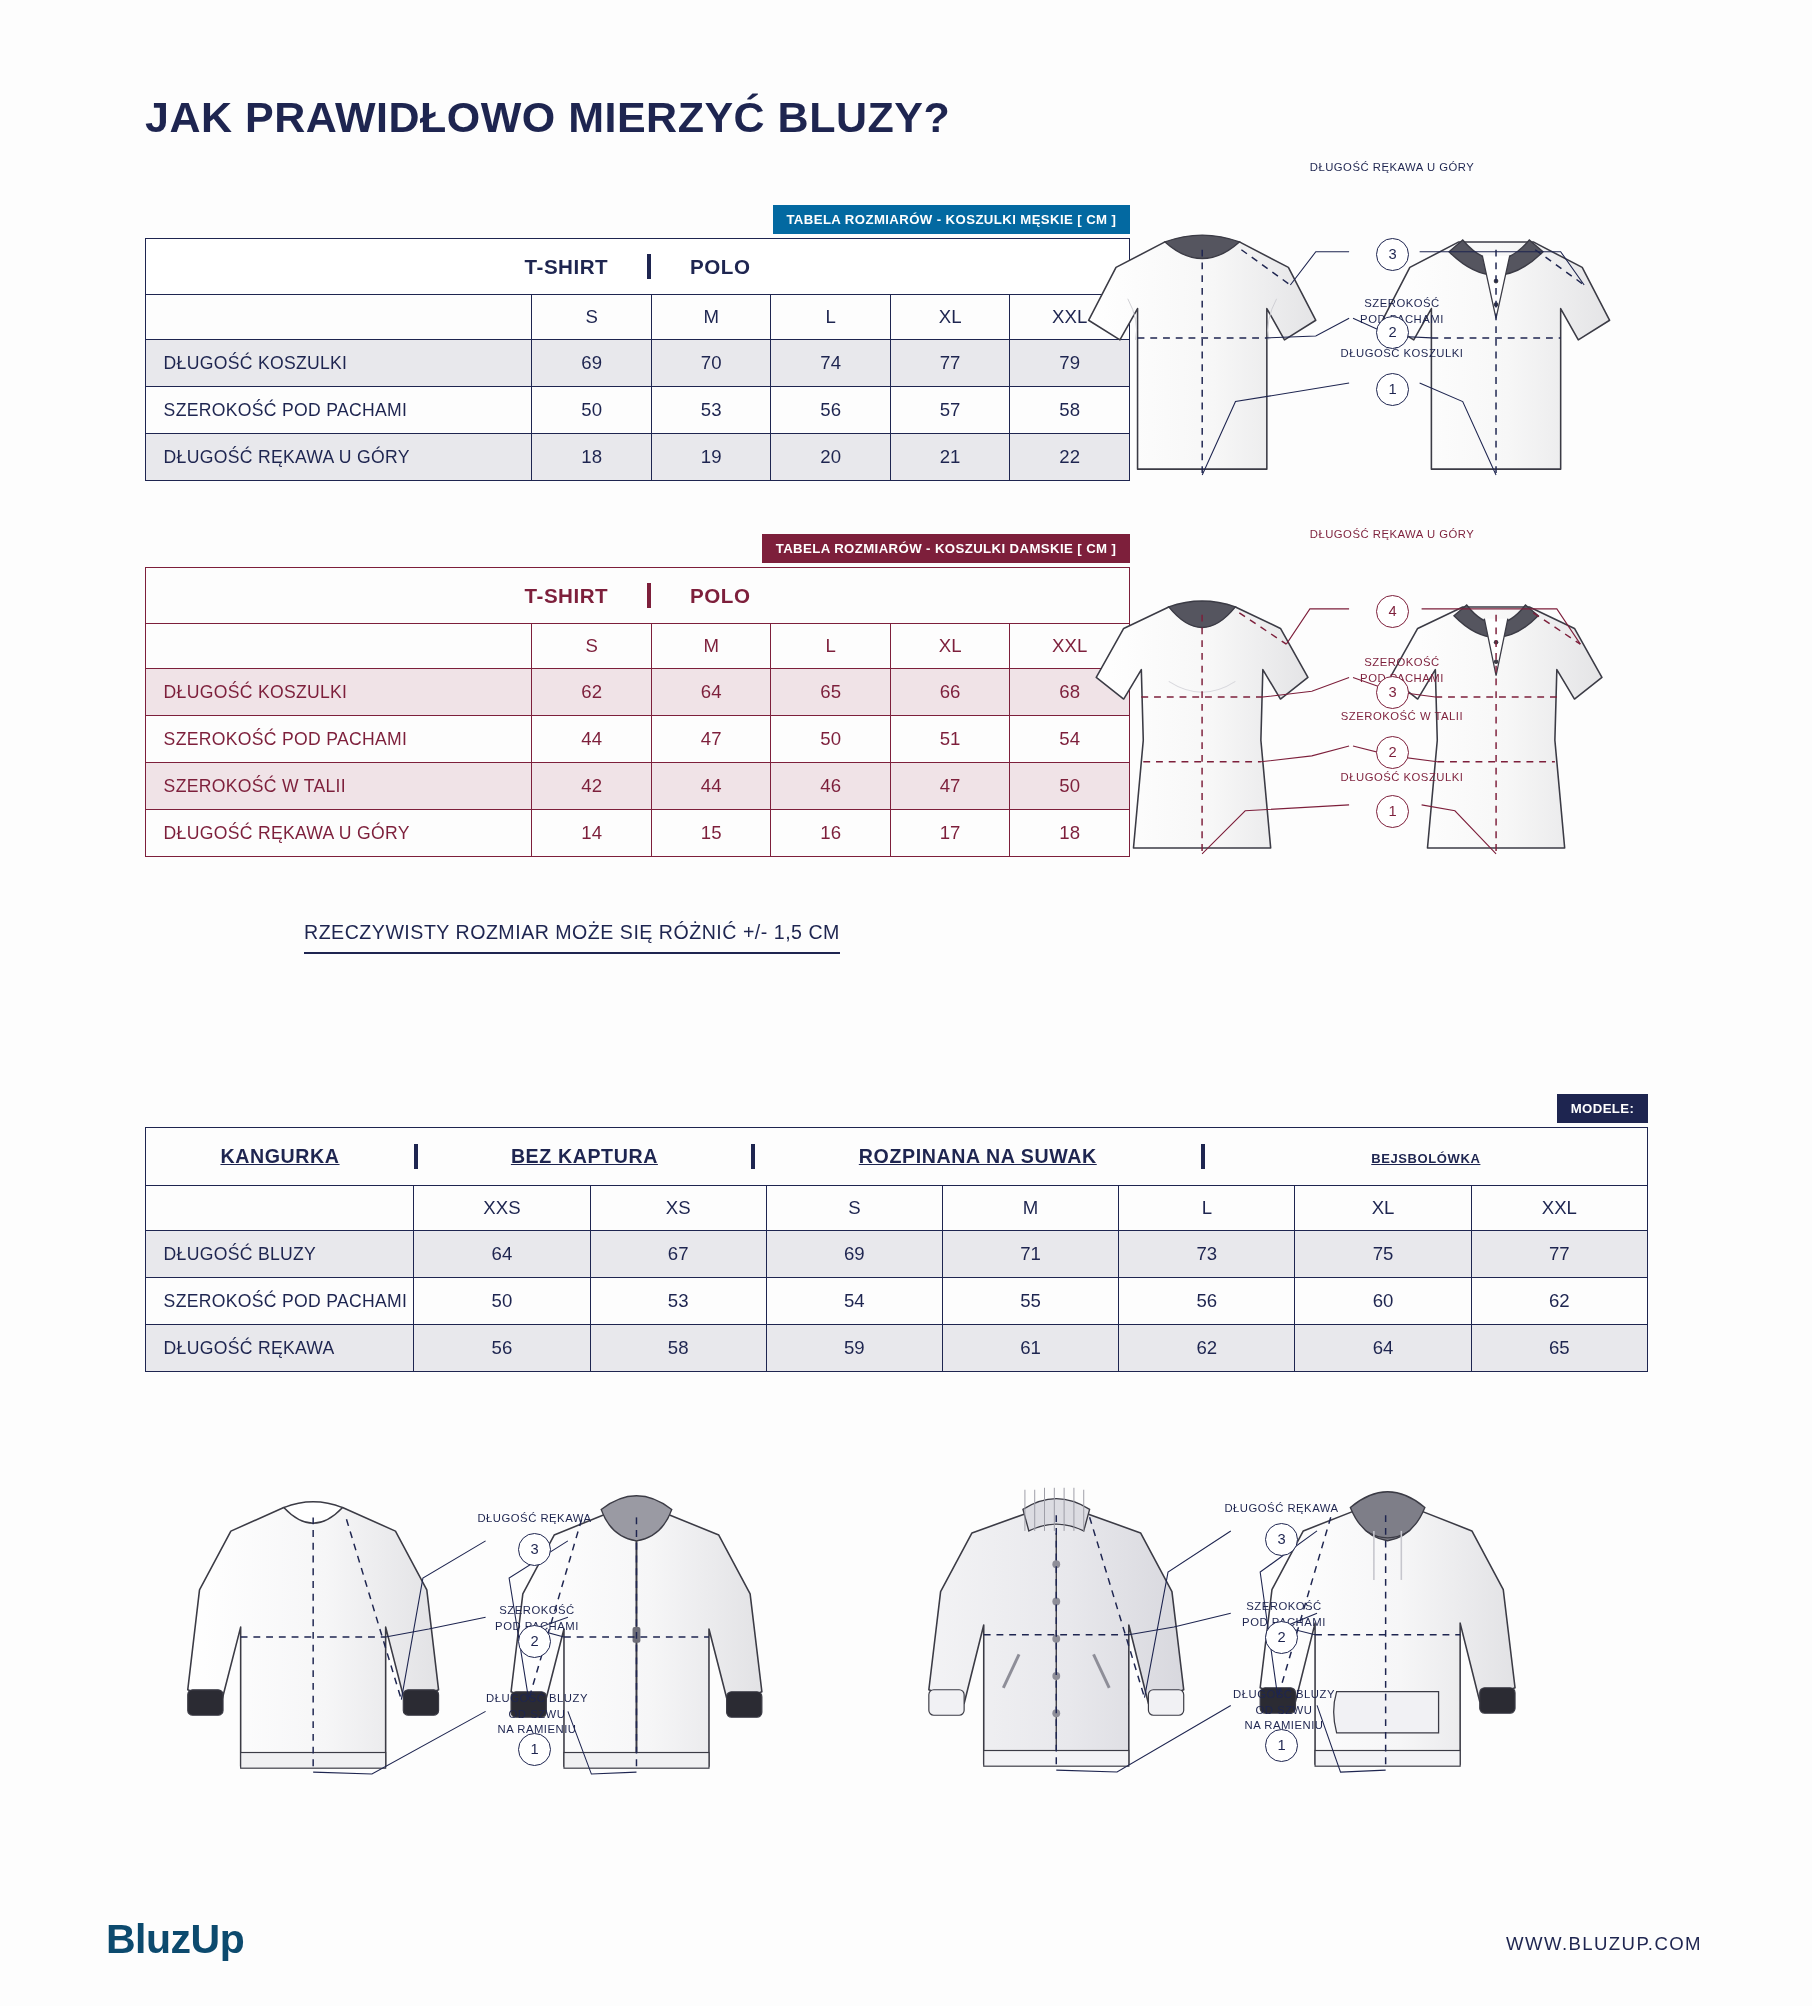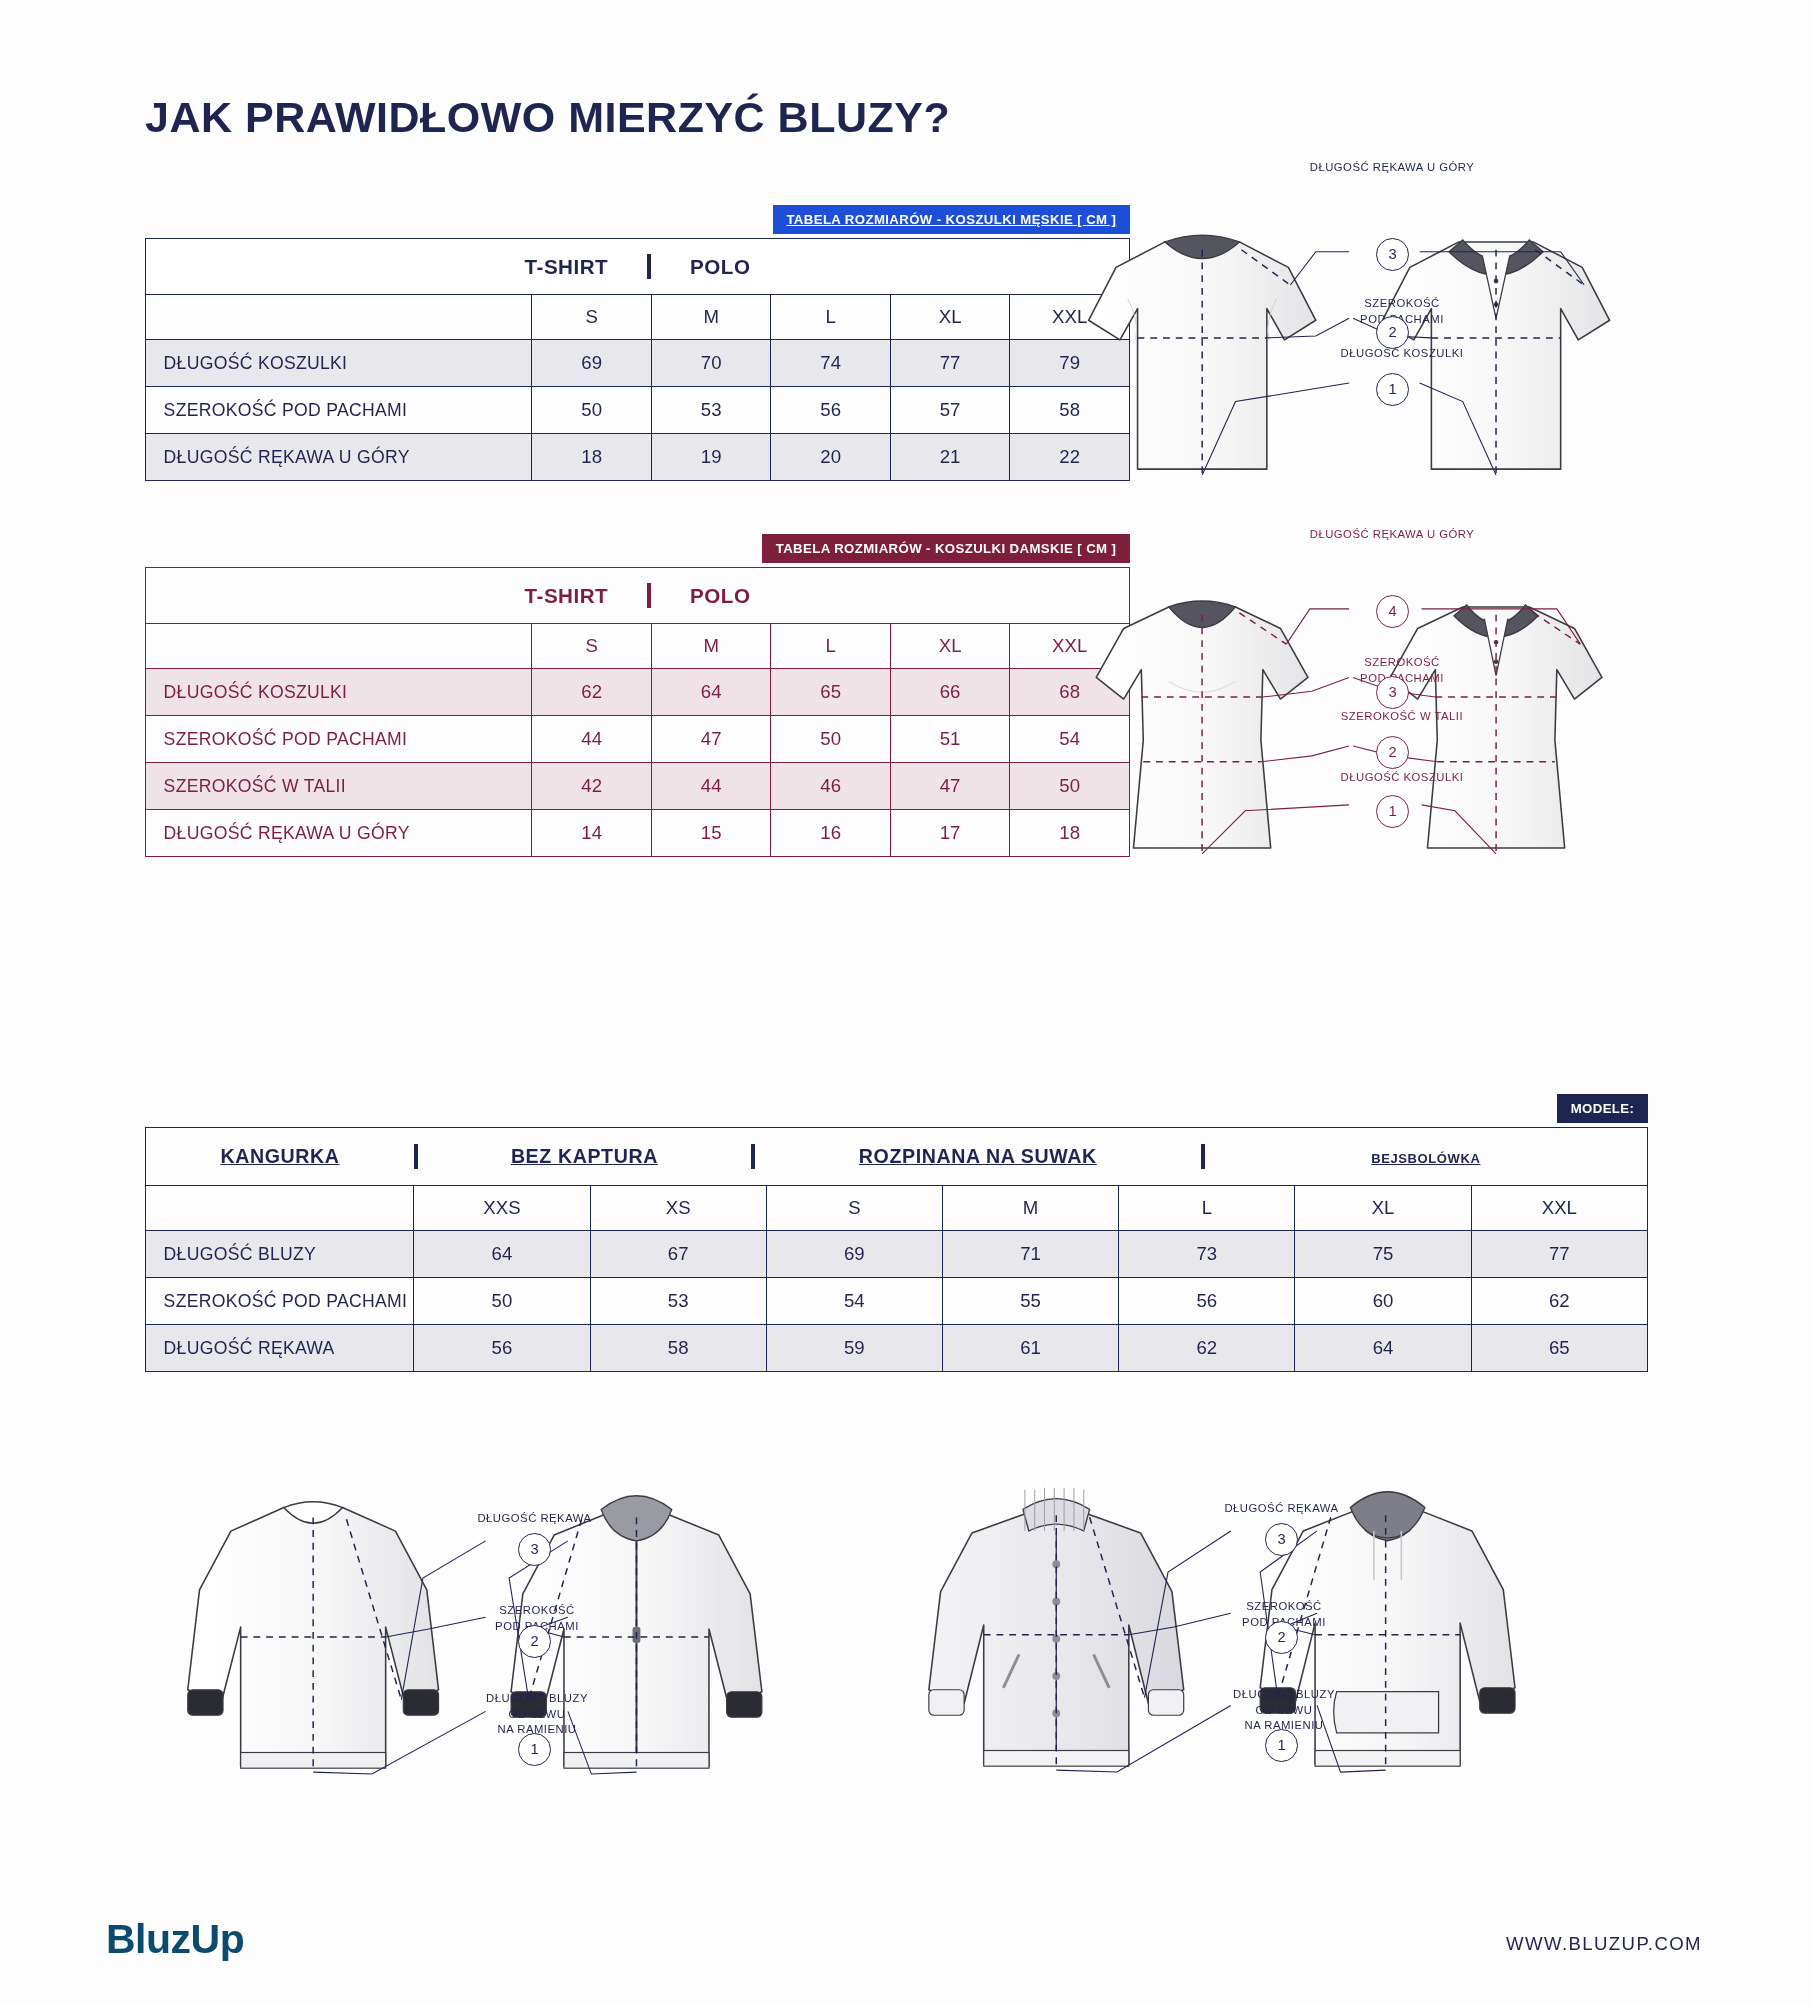--- a/index.html
+++ b/index.html
@@ -33,21 +33,21 @@
   table.sz { border-collapse:collapse; width:100%; table-layout:fixed; }
   table.sz td, table.sz th { border:1px solid #1e2550; font-weight:normal; }
   .hdr-row td { height:55px; text-align:center; font-size:19.6px; font-weight:bold; letter-spacing:0.5px; }
   .sizes-row td { height:45px; text-align:center; font-size:18.6px; font-weight:bold; }
   .data-row td { height:47px; font-size:18.6px; }
   td.rowlabel { padding-left:17.6px; font-size:17.6px; letter-spacing:0.3px; }
   td.val { text-align:center; }
 
   
   .male table.sz td { border-color:#1e2550; }
-  .male .tbl-tag { background:#1d4ed8;text-decoration:underline; }
+  .male .tbl-tag { background:#0369a1; }
   .male .shade td { background:#e8e8ec; }
   .male .hdr-band td { background:#fff; }
 
   
   .female table.sz td { border-color:#7d1f3b; }
   .female .tbl-tag { background:#7d1f3b; }
   .female { color:#7d1f3b; }
   .female .shade td { background:#f0e3e7; }
   .sepbar { display:inline-block; width:3.9px; height:25.5px; background:currentColor; vertical-align:middle; }
 
@@ -212,20 +212,21 @@
         <td class="val">14</td>
         <td class="val">15</td>
         <td class="val">16</td>
         <td class="val">17</td>
         <td class="val">18</td>
       </tr>
     </tbody>
       </table>
   </div>
 
+  <div class="note">RZECZYWISTY ROZMIAR MOŻE SIĘ RÓŻNIĆ +/- 1,5 CM</div>
 
   <div class="illu" style="left:1059px; top:191px; width:686px; height:333px;">
     <svg width="686" height="333" viewBox="0 0 700 340">
       <defs>
         <linearGradient id="gTee" x1="0" y1="0" x2="1" y2="0">
           <stop offset="0%" stop-color="#ffffff"></stop>
             <stop offset="55%" stop-color="#f7f7f7"></stop>
             <stop offset="100%" stop-color="#e4e4e6"></stop>
         </linearGradient>
       </defs>

